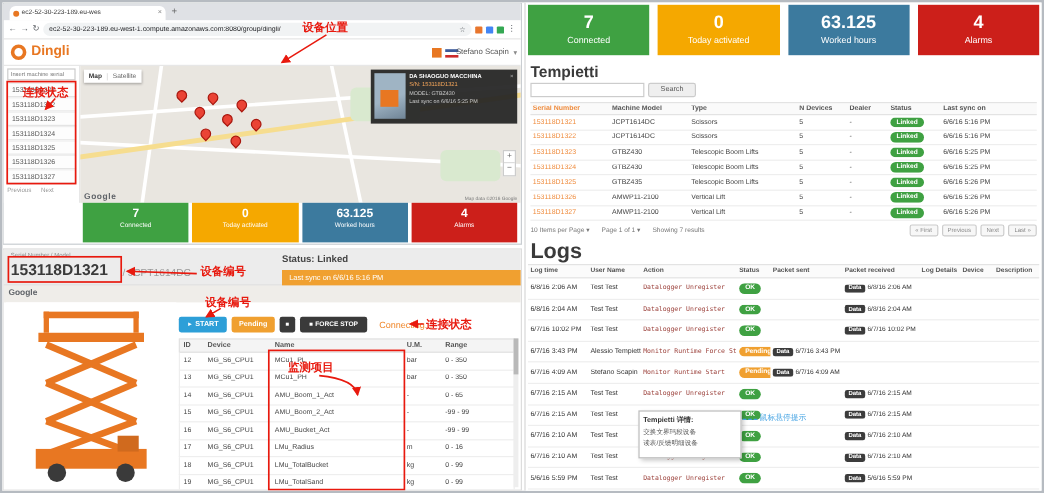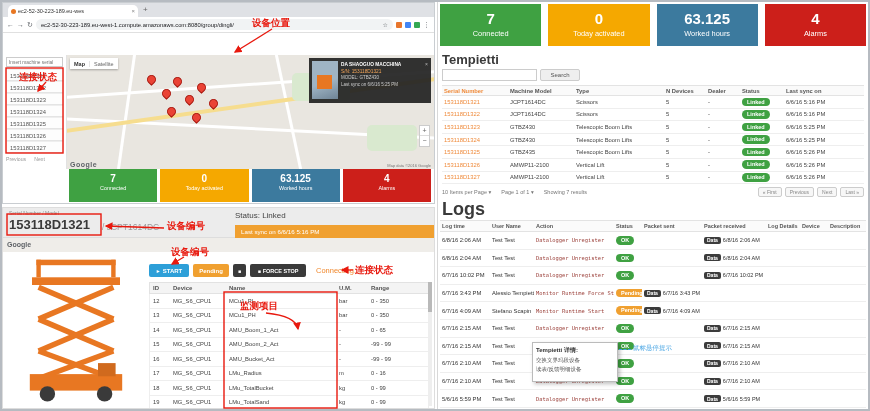--- a/index.html
+++ b/index.html
@@ -55,21 +55,21 @@
 #cards-sm .val{font-size:10px;font-weight:bold;margin-top:4px;}
 #cards-sm .lab{font-size:5.4px;margin-top:1px;}
 #cards-lg{left:2px;top:2px;right:2px;height:42px;gap:7px;}
 #cards-lg .val{font-size:15px;font-weight:bold;margin-top:6px;}
 #cards-lg .lab{font-size:7.4px;margin-top:2px;}
 
 .dheadbar{position:absolute;left:0;top:0;right:0;height:30px;background:#ececec;border-bottom:1px solid #ddd;}
 .d-label{position:absolute;left:6px;top:2px;font-size:5px;color:#8a8a8a;}
 .d-serial{position:absolute;left:6px;top:9px;font-size:13px;font-weight:bold;color:#3a3a3a;}
 .d-model{position:absolute;left:99px;top:14px;font-size:8.5px;color:#9a9a9a;}
-.d-status{position:absolute;left:232px;top:3px;font-size:8px;color:#444;font-weight:normal;}
+.d-status{position:absolute;left:232px;top:3px;font-size:8px;color:#444;font-weight:bold;}
 .d-sync{position:absolute;left:232px;top:17px;right:0;height:13px;background:#f0a030;color:#fff;font-size:6.2px;line-height:13px;padding-left:6px;}
 .gstrip{position:absolute;left:0;top:30px;right:0;height:14px;background:#efede9;}
 .machimg{position:absolute;left:2px;top:44px;width:142px;bottom:2px;background:#fff;display:flex;align-items:center;justify-content:center;}
 .ctlrow{position:absolute;left:146px;top:56px;height:13px;display:flex;gap:4px;align-items:center;}
 .btn{height:13px;color:#fff;font-size:6px;font-weight:bold;display:flex;align-items:center;justify-content:center;gap:2px;border-radius:2px;padding:0 4px;}
 .connecting{color:#f0882d;font-size:7.5px;margin-left:6px;}
 .dtable-head,.drow{display:grid;grid-template-columns:20px 56px 110px 32px 1fr;align-items:center;}
 .dtable-head{position:absolute;left:146px;top:74px;width:280px;height:12px;background:#f4f4f4;border:1px solid #e2e2e2;}
 .dhc{font-size:6px;font-weight:bold;color:#555;padding-left:3px;}
 .dtable-body{position:absolute;left:146px;top:86px;width:280px;}
@@ -135,20 +135,28 @@
       <div class="urlbox">
         <span class="urltext">ec2-52-30-223-189.eu-west-1.compute.amazonaws.com:8080/group/dingli/</span>
         <span style="font-size:6px;color:#5f6368;">☆</span>
       </div>
       <span class="ext" style="background:#e8762d;"></span>
       <span class="ext" style="background:#4285f4;"></span>
       <span class="ext" style="background:#34a853;"></span>
       <span class="navic">⋮</span>
     </div>
 
+    <div class="appheader">
+      <span class="logoring"></span>
+      <span class="logotext">Dingli</span>
+      <span class="abs" style="right:66px;top:7px;width:8px;height:8px;background:#e87722;"></span>
+      <span class="abs" style="right:52px;top:8px;width:11px;height:7px;background:linear-gradient(180deg,#3c5a9a 33%,#fff 33%,#fff 66%,#cc2b2b 66%);"></span>
+      <span class="abs" style="right:10px;top:7px;font-size:6.5px;color:#555;">Stefano Scapin</span>
+      <span class="abs" style="right:3px;top:7px;font-size:6px;color:#888;">▾</span>
+    </div>
 
     <div class="sidebar">
       <input class="sb-search" placeholder="Insert machine serial" style="">
       <div class="sb-items">
 
           <div class="sb-item">153118D1321</div>
 
           <div class="sb-item">153118D1322</div>
 
           <div class="sb-item">153118D1323</div>

